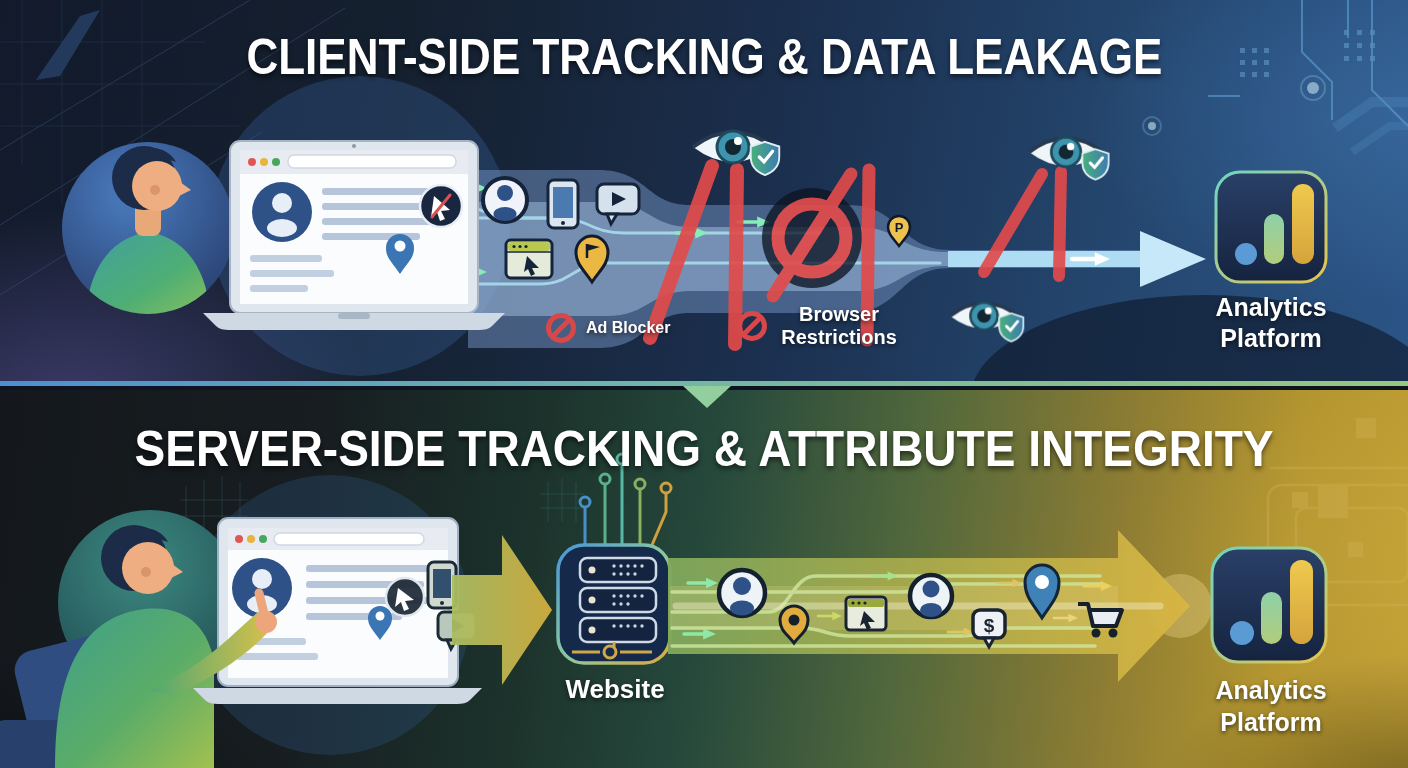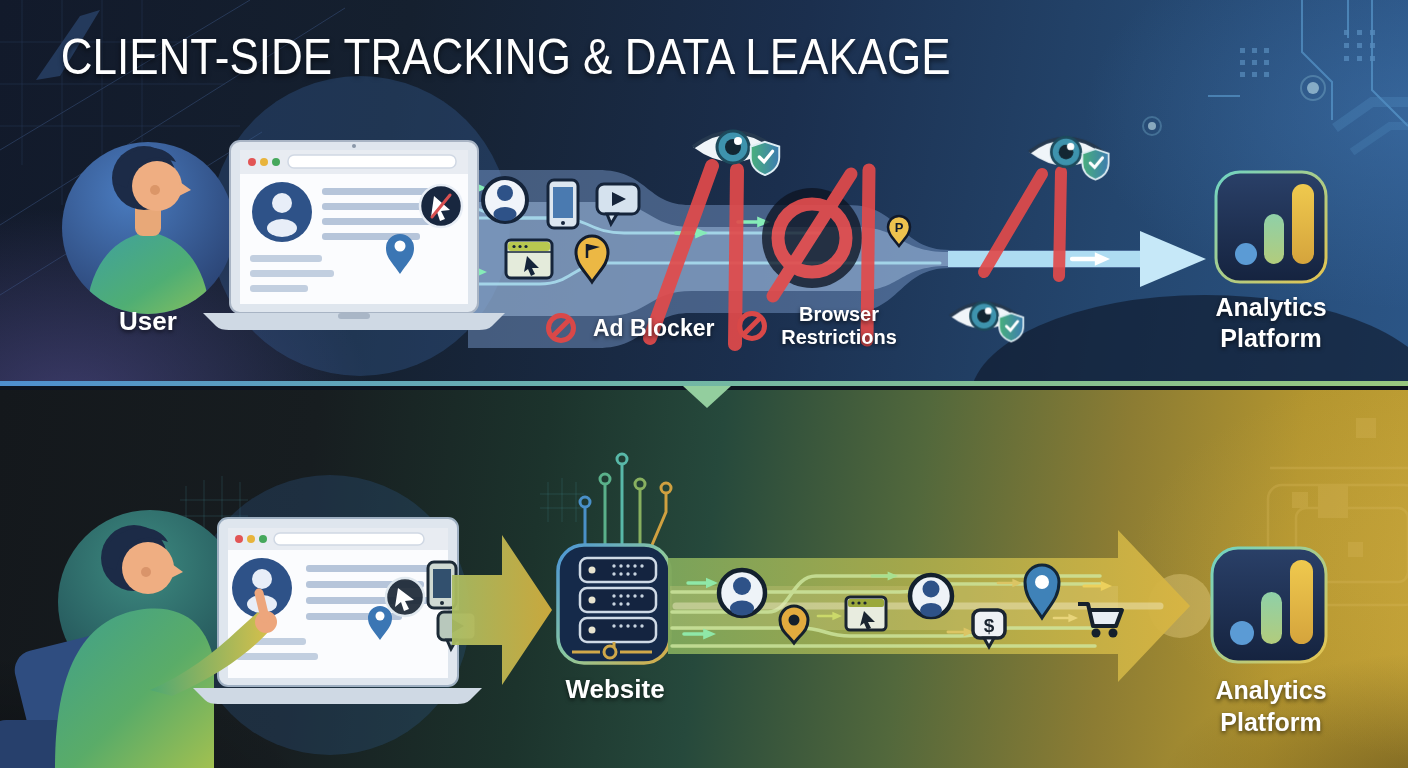--- a/index.html
+++ b/index.html
@@ -16,21 +16,21 @@
       radial-gradient(ellipse 600px 320px at 108% 45%, rgba(214,178,74,.35), transparent 65%),
       radial-gradient(ellipse 420px 210px at 103% 108%, rgba(22,17,8,.45), transparent 70%),
       radial-gradient(ellipse 520px 230px at -3% 112%, rgba(0,0,0,.4), transparent 70%),
       linear-gradient(97deg,#14181c 0%,#171d20 22%,#1c332c 38%,#26493c 50%,#52683c 64%,#8c7c33 78%,#b3952f 90%,#bf9e33 100%);}
   .divider{left:0;top:381px;width:1408px;height:5px;z-index:5;
     background:linear-gradient(90deg,#4e8ed0,#6fb5a8 45%,#98c77e);}
   .chev{left:683px;top:386px;width:0;height:0;z-index:6;
     border-left:24px solid transparent;border-right:24px solid transparent;
     border-top:22px solid #93ce9e;}
   svg.scene{position:absolute;left:0;top:0;}
-  .ttl{left:0;right:0;color:#fff;font-weight:400;white-space:nowrap;
+  .ttl{left:0;right:0;text-align:center;color:#fff;font-weight:700;white-space:nowrap;
        text-shadow:0 3px 6px rgba(0,0,0,.55);}
   .cond{display:inline-block;transform:scaleX(.88);transform-origin:center;}
   .cond2{display:inline-block;transform:scaleX(.92);transform-origin:center;}
   .lbl{color:#fff;font-weight:800;text-shadow:0 2px 4px rgba(0,0,0,.6);}
   .ctr{text-align:center;}
   .blockrow{display:flex;align-items:center;gap:9px;}
   .blockrow svg{flex:0 0 auto;}
 </style>
 </head>
 <body>
@@ -267,27 +267,26 @@
         <rect width="110" height="110" rx="24" fill="url(#gaBg)" stroke="url(#gaBorder)" stroke-width="3"></rect>
         <circle cx="30" cy="82" r="11" fill="#5b9bd5"></circle>
         <rect x="48" y="42" width="20" height="50" rx="10" fill="url(#gaTeal)"></rect>
         <rect x="76" y="12" width="22" height="80" rx="11" fill="url(#gaGold)"></rect>
       </g>
     </svg>
 
     <div class="abs ttl" style="top:28px;font-size:50px;">
       <span class="cond">CLIENT-SIDE TRACKING &amp; DATA LEAKAGE</span>
     </div>
-    <div class="abs lbl ctr" style="left:62px;top:306px;width:172px;font-size:26px;">User</div>
     <div class="abs blockrow" style="left:545px;top:312px;">
       <svg width="32" height="32" viewBox="0 0 32 32">
         <circle cx="16" cy="16" r="12.5" fill="none" stroke="#d94848" stroke-width="5"></circle>
         <line x1="8" y1="24" x2="24" y2="8" stroke="#d94848" stroke-width="5"></line>
       </svg>
-      <span class="lbl" style="font-size:23px;margin-left:7px;">Ad Blocker</span>
+      <span class="lbl" style="font-size:16px;">Ad Blocker</span>
     </div>
     <div class="abs blockrow" style="left:736px;top:303px;">
       <svg width="32" height="32" viewBox="0 0 32 32">
         <circle cx="16" cy="16" r="12.5" fill="none" stroke="#d94848" stroke-width="5"></circle>
         <line x1="8" y1="24" x2="24" y2="8" stroke="#d94848" stroke-width="5"></line>
       </svg>
       <div class="lbl ctr" style="font-size:20px;line-height:23px;width:124px;">
         <div>Browser</div>
         <div>Restrictions</div>
       </div>
@@ -551,20 +550,23 @@
       </g>
 
       <g transform="translate(1212,158)">
         <rect width="114" height="114" rx="26" fill="url(#gaBg2)" stroke="url(#gaBorder2)" stroke-width="3"></rect>
         <circle cx="30" cy="85" r="12" fill="#5b9bd5"></circle>
         <rect x="49" y="44" width="21" height="52" rx="10.5" fill="url(#gaTeal2)"></rect>
         <rect x="78" y="12" width="23" height="84" rx="11.5" fill="url(#gaGold2)"></rect>
       </g>
     </svg>
 
+    <div class="abs ttl" style="top:30px;font-size:50px;">
+      <span class="cond2">SERVER-SIDE TRACKING &amp; ATTRIBUTE INTEGRITY</span>
+    </div>
     <div class="abs lbl ctr" style="left:534px;top:282px;width:162px;font-size:26px;line-height:34px;">
       <div>Website</div>
     </div>
     <div class="abs lbl ctr" style="left:1190px;top:284px;width:162px;font-size:25px;line-height:32px;">
       <div>Analytics</div>
       <div>Platform</div>
     </div>
   </div>
 
 </div>

